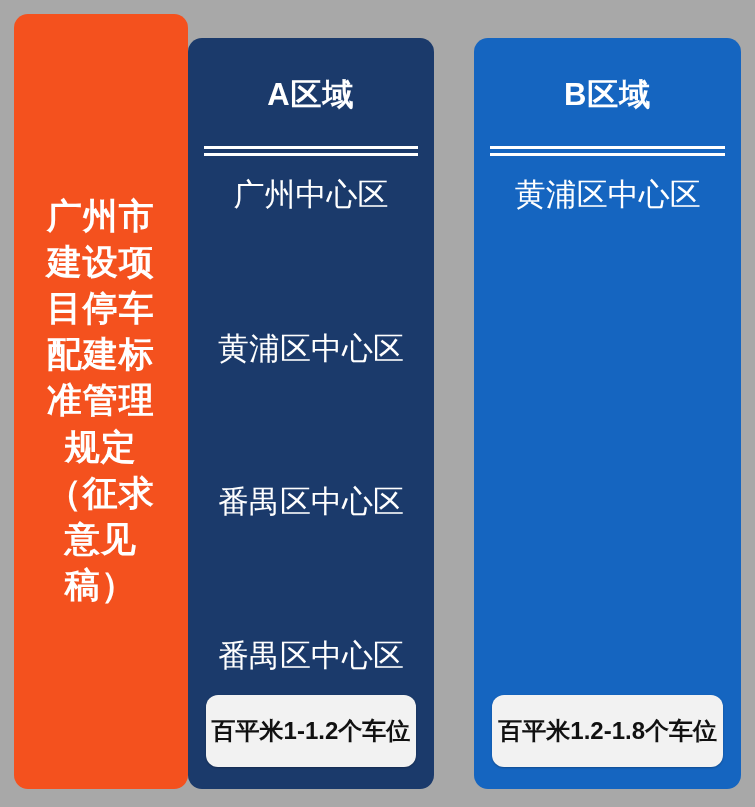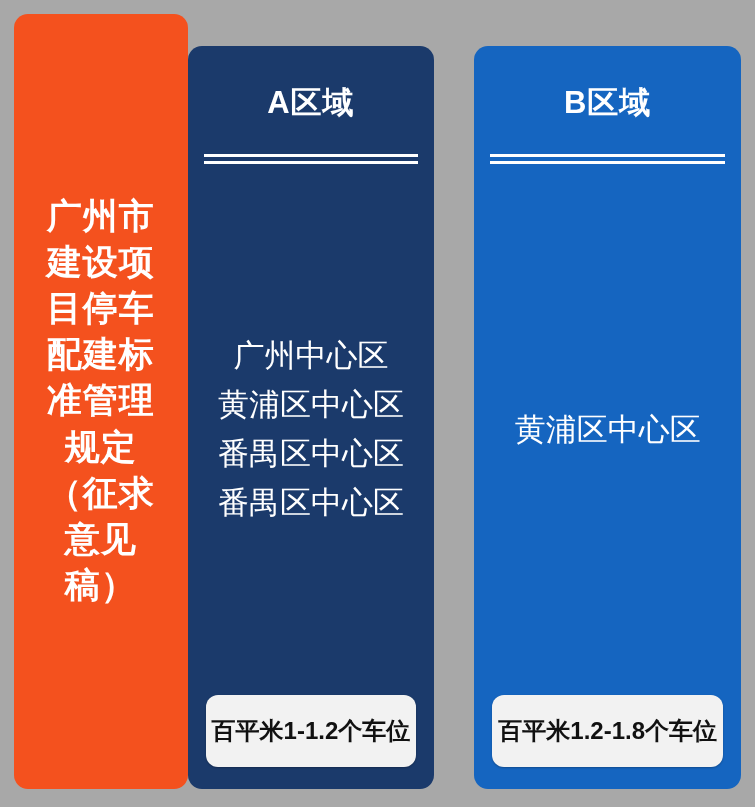--- a/index.html
+++ b/index.html
@@ -34,21 +34,21 @@
     letter-spacing: 1px;
     box-sizing: border-box;
     min-height: 140px;
     display: flex;
     align-items: center;
     justify-content: center;
   }
   .columns {
     display: flex;
     gap: 40px;
-    margin-top: 32px;
+    margin-top: 24px;
     flex: 1;
     align-items: stretch;
   }
   .card {
     flex: 1;
     border-radius: 14px;
     display: flex;
     flex-direction: column;
     position: relative;
     box-sizing: border-box;
@@ -69,21 +69,21 @@
     border-top: 3px solid #ffffff;
     border-bottom: 3px solid #ffffff;
     height: 4px;
     margin: 0 2px 0 2px;
   }
   .card-body {
     flex: 1;
     display: flex;
     flex-direction: column;
     align-items: center;
-    justify-content: center;
+    justify-content: space-between;
     text-align: center;
     font-size: 31px;
     line-height: 1.58;
     padding: 15px 4px 10px 4px;
   }
   .card-body .line {
     white-space: nowrap;
   }
   .badge {
     background: #f2f2f2;

